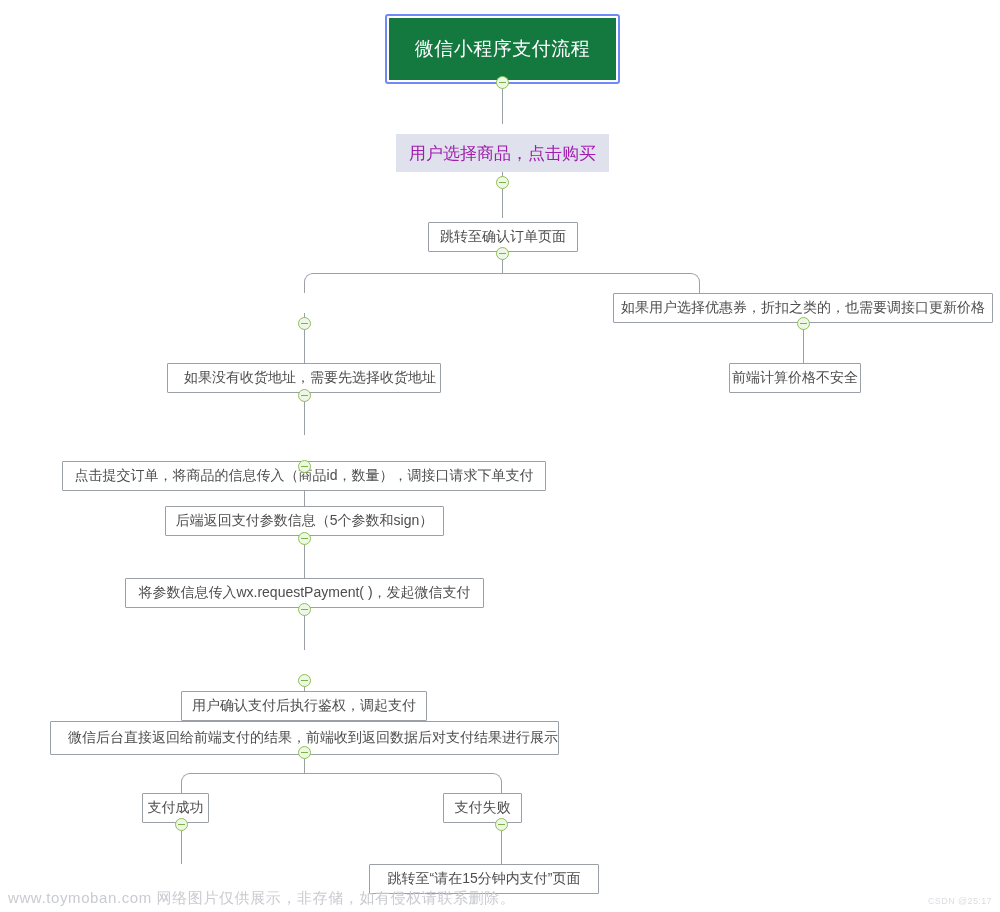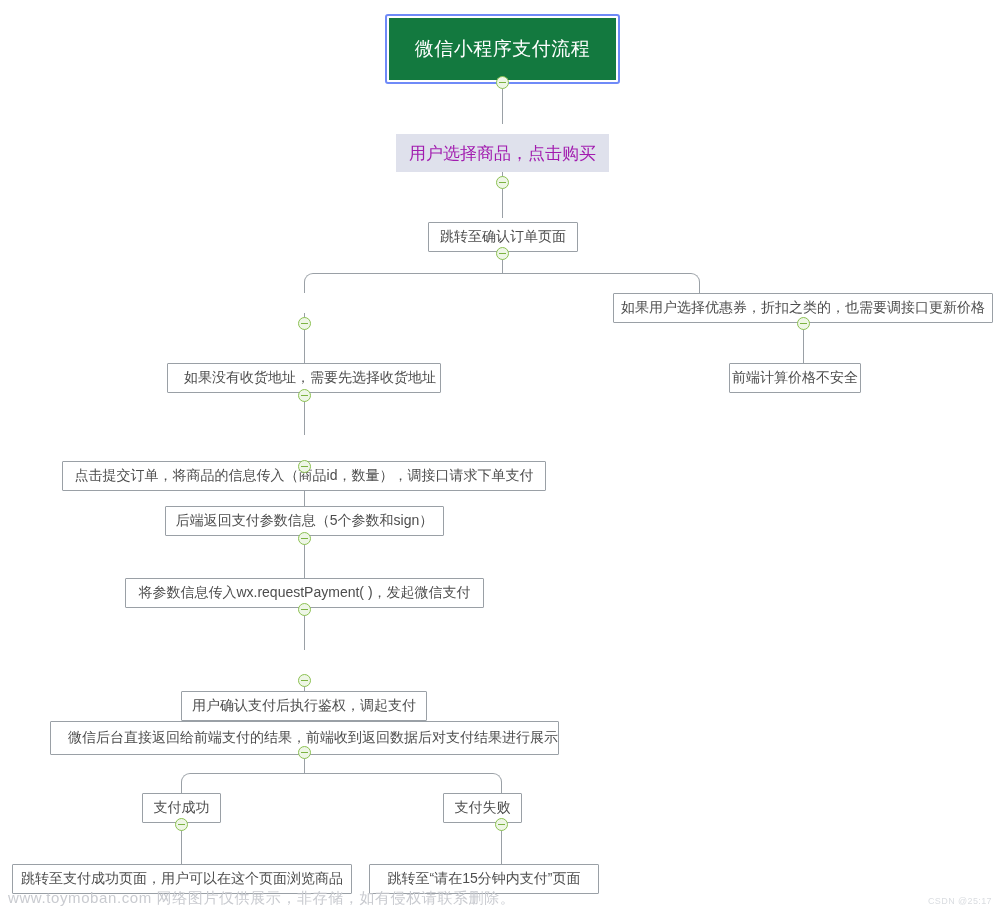--- a/index.html
+++ b/index.html
@@ -204,31 +204,28 @@
   </div>
 
   <div class="node boxed" style="left:181px; top:649px; width:246px; height:30px;margin-top:42px;">
     <span>用户确认支付后执行鉴权，调起支付</span>
   </div>
 
   <div class="node boxed" style="left:50px; top:721px; width:509px; height:34px;justify-content:flex-end;">
     <span>微信后台直接返回给前端支付的结果，前端收到返回数据后对支付结果进行展示</span>
   </div>
 
-  <div class="node boxed" style="left:142px; top:793px; width:79px; height:30px;">
+  <div class="node boxed" style="left:142px; top:793px; width:67px; height:30px;">
     <span>支付成功</span>
   </div>
 
   <div class="node boxed" style="left:443px; top:793px; width:79px; height:30px;">
     <span>支付失败</span>
   </div>
 
-  <div class="node boxed" style="left:12px; top:864px; width:340px; height:30px;">
-    <span>跳转至支付成功页面，用户可以在这个页面浏览商品</span>
-  </div>
 
   <div class="node boxed" style="left:369px; top:864px; width:230px; height:30px;">
     <span>跳转至“请在15分钟内支付”页面</span>
   </div>
 
   <div class="toggle" style="left:496px; top:76px;"></div>
   <div class="toggle" style="left:496px; top:176px;"></div>
   <div class="toggle" style="left:496px; top:247px;"></div>
   <div class="toggle" style="left:298px; top:317px;"></div>
   <div class="toggle" style="left:797px; top:317px;"></div>

